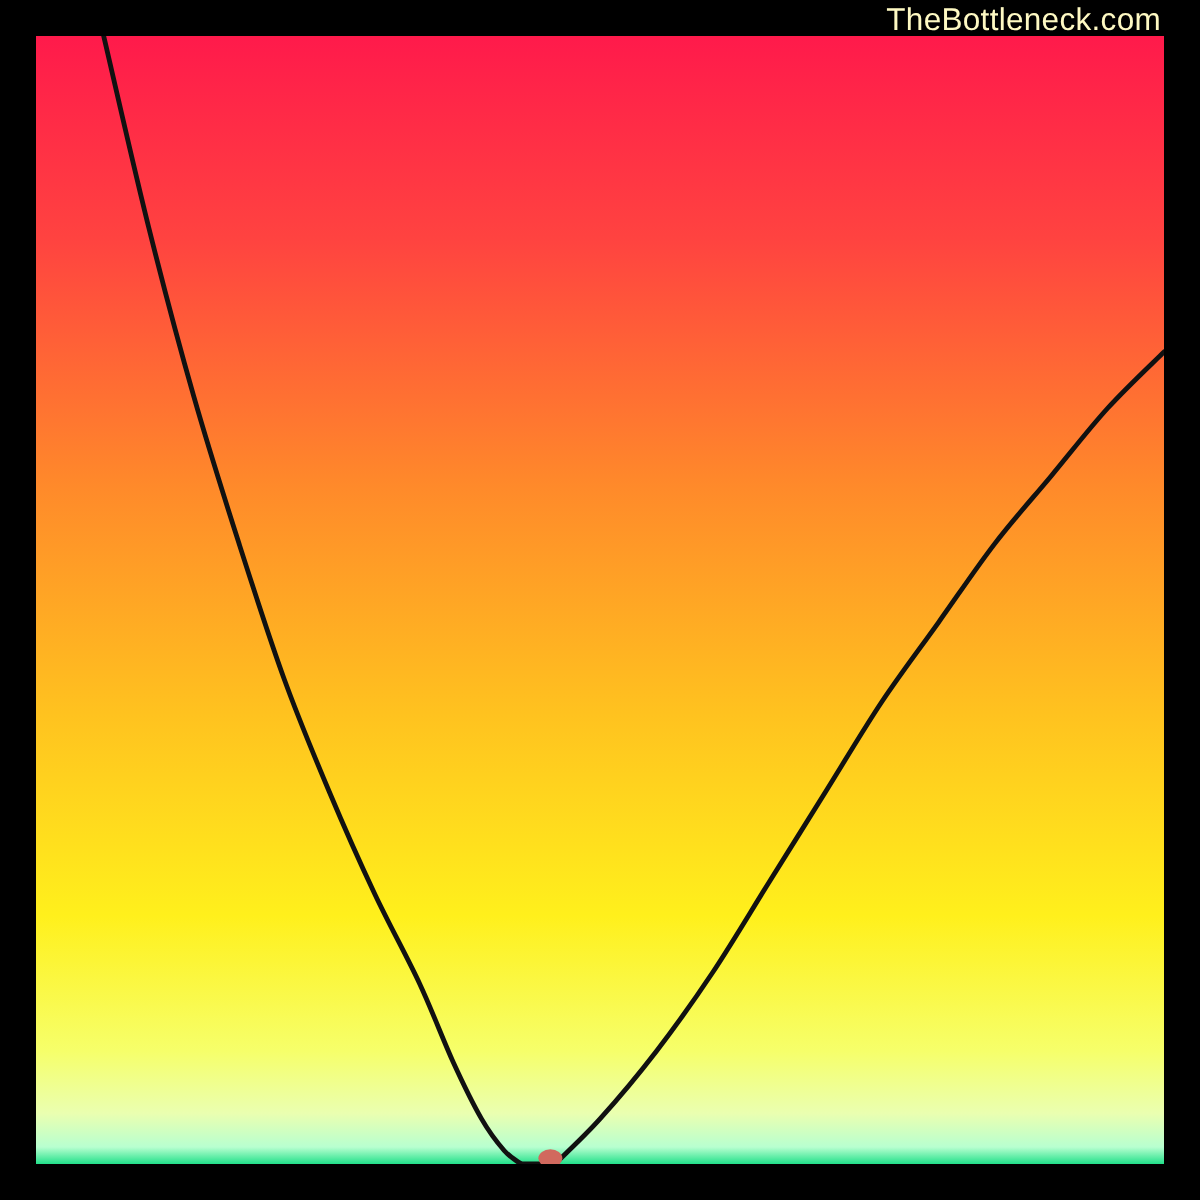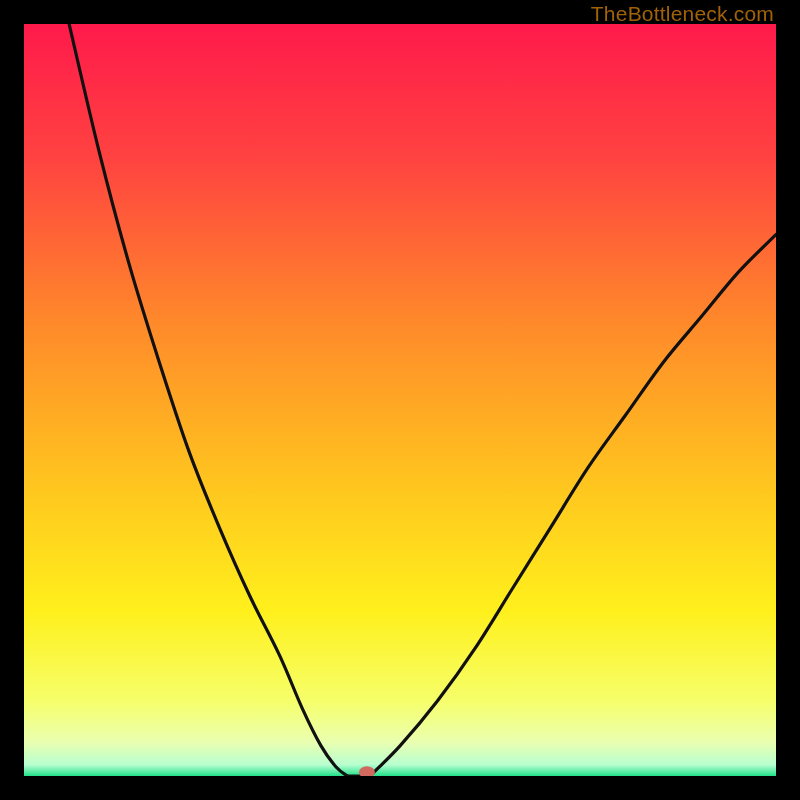--- a/index.html
+++ b/index.html
@@ -23,21 +23,21 @@
     position: absolute;
     left: 0;
     top: 0;
     width: 752px;
     height: 752px;
   }
   .watermark {
     position: absolute;
     top: 2px;
     right: 26px;
-    color: #a16207;
+    color: #fef9c3;
     font-size: 21px;
     font-weight: 500;
     letter-spacing: 0.2px;
     text-align: right;
   }
   svg { display: block; }
 </style>
 </head>
 <body>
 

